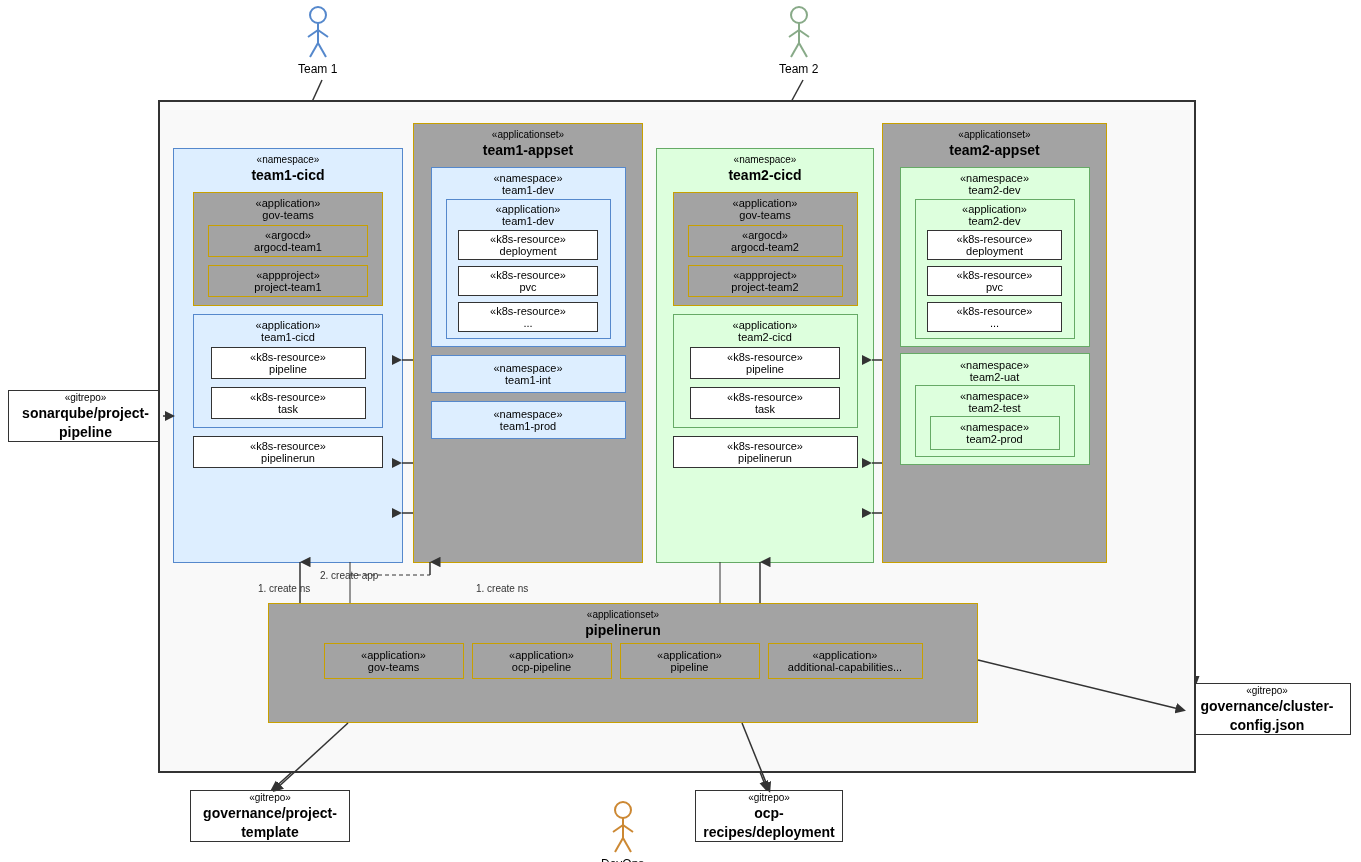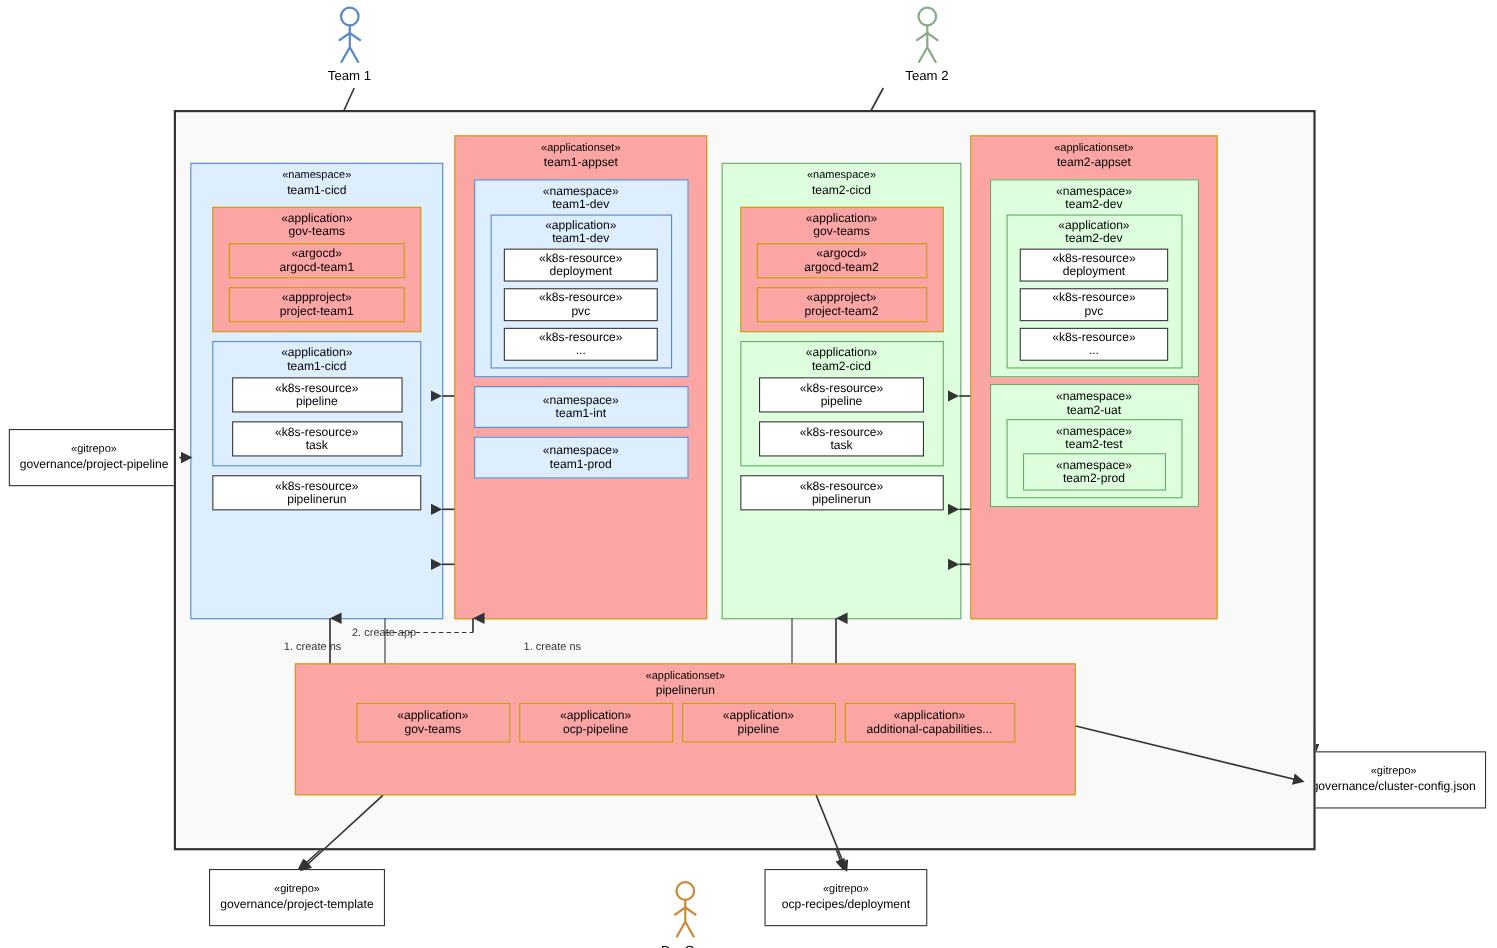--- a/index.html
+++ b/index.html
@@ -50,26 +50,26 @@
       padding: 2px 4px;
       line-height: 1.3;
     }
 
     .box-title .stereotype {
       font-size: 10px;
       font-style: normal;
     }
 
     .box-title .name {
-      font-weight: normal;
-      font-size: 11px;
+      font-weight: bold;
+      font-size: 14px;
     }
 
     
-    .yellow-bg { background: #fca5a5; border-color: #c8a000; }
+    .yellow-bg { background: #a3a3a3; border-color: #c8a000; }
     .light-blue-bg { background: #ddeeff; border-color: #5588cc; }
     .light-green-bg { background: #ddffdd; border-color: #66aa66; }
     .white-box { background: #fff; border-color: #333; }
     .outer-box { background: #f9f9f9; border-color: #333; border-width: 2px; }
 
     
     .svg-overlay {
       position: absolute;
       top: 0; left: 0;
       width: 1361px;
@@ -135,21 +135,21 @@
       <circle cx="15" cy="10" r="8" fill="none" stroke="#5588cc" stroke-width="2"></circle>
       <line x1="15" y1="18" x2="15" y2="38" stroke="#5588cc" stroke-width="2"></line>
       <line x1="15" y1="25" x2="5" y2="32" stroke="#5588cc" stroke-width="2"></line>
       <line x1="15" y1="25" x2="25" y2="32" stroke="#5588cc" stroke-width="2"></line>
       <line x1="15" y1="38" x2="7" y2="52" stroke="#5588cc" stroke-width="2"></line>
       <line x1="15" y1="38" x2="23" y2="52" stroke="#5588cc" stroke-width="2"></line>
     </svg>
     <span class="actor-label">Team 1</span>
   </div>
 
-  <div class="actor" style="left:823px; top:5px;">
+  <div class="actor" style="left:779px; top:5px;">
     <svg width="30" height="55">
       <circle cx="15" cy="10" r="8" fill="none" stroke="#88aa88" stroke-width="2"></circle>
       <line x1="15" y1="18" x2="15" y2="38" stroke="#88aa88" stroke-width="2"></line>
       <line x1="15" y1="25" x2="5" y2="32" stroke="#88aa88" stroke-width="2"></line>
       <line x1="15" y1="25" x2="25" y2="32" stroke="#88aa88" stroke-width="2"></line>
       <line x1="15" y1="38" x2="7" y2="52" stroke="#88aa88" stroke-width="2"></line>
       <line x1="15" y1="38" x2="23" y2="52" stroke="#88aa88" stroke-width="2"></line>
     </svg>
     <span class="actor-label">Team 2</span>
   </div>
@@ -162,21 +162,21 @@
       <line x1="15" y1="25" x2="25" y2="32" stroke="#cc8833" stroke-width="2"></line>
       <line x1="15" y1="38" x2="7" y2="52" stroke="#cc8833" stroke-width="2"></line>
       <line x1="15" y1="38" x2="23" y2="52" stroke="#cc8833" stroke-width="2"></line>
     </svg>
     <span class="actor-label">DevOps</span>
   </div>
 
   <div class="box white-box" style="left:8px; top:390px; width:155px; height:52px; justify-content:center;">
     <div class="box-title">
       <div class="stereotype">«gitrepo»</div>
-      <div class="name">governance/project-pipeline</div>
+      <div class="name">sonarqube/project-pipeline</div>
     </div>
   </div>
 
   <div class="box white-box" style="left:1183px; top:683px; width:168px; height:52px; justify-content:center;">
     <div class="box-title">
       <div class="stereotype">«gitrepo»</div>
       <div class="name">governance/cluster-config.json</div>
     </div>
   </div>
 

